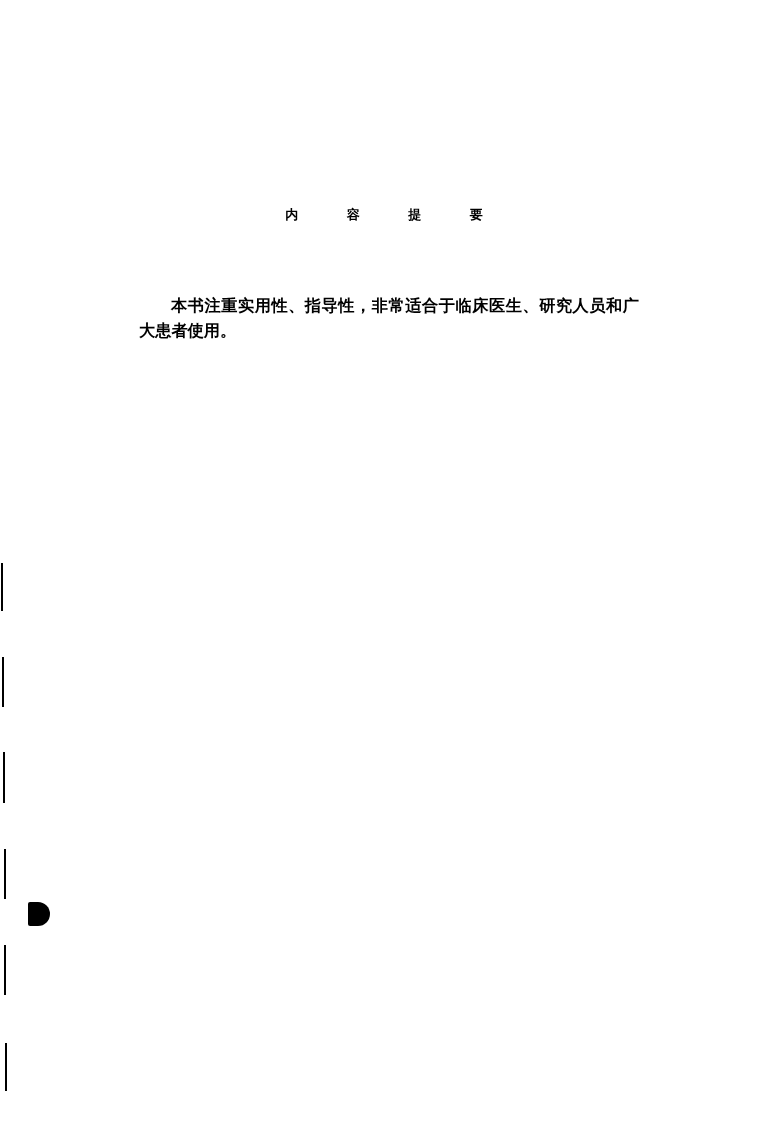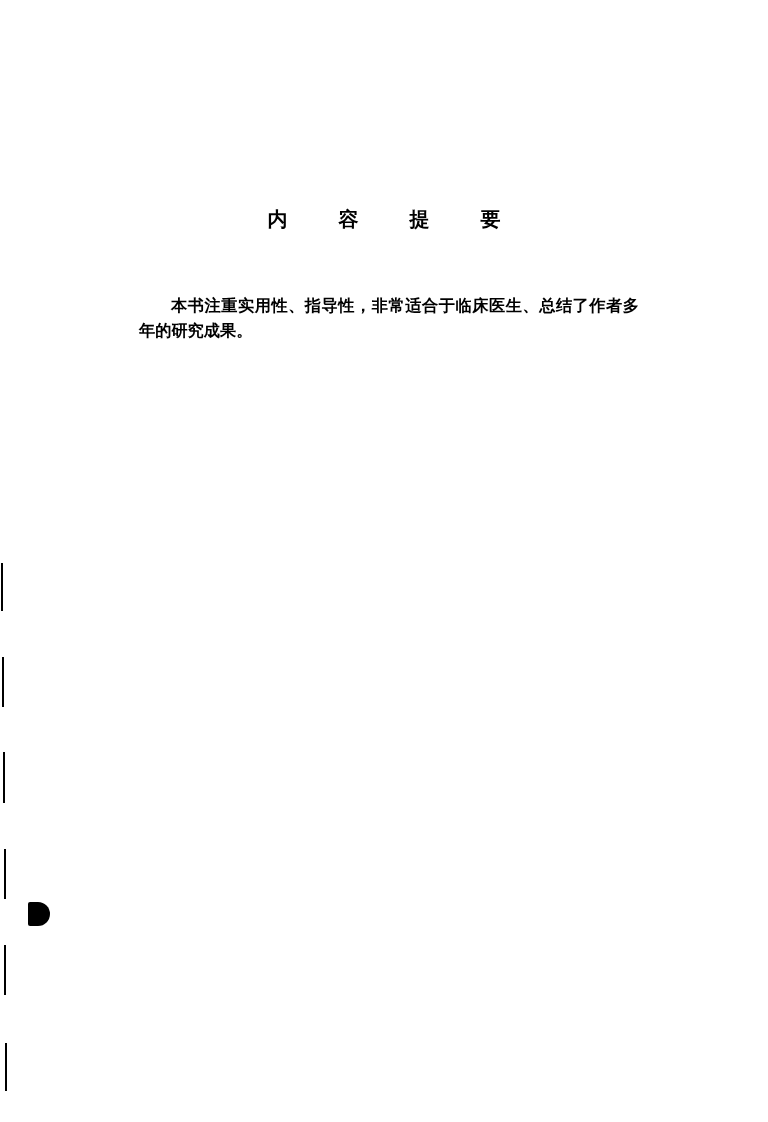--- a/index.html
+++ b/index.html
@@ -3,21 +3,21 @@
 <meta charset="utf-8">
 <style>
   html, body { margin: 0; padding: 0; }
   body {
     width: 768px; height: 1122px; background: #ffffff; position: relative; overflow: hidden;
     font-family: "DejaVu Serif", "Liberation Serif", serif; color: #000;
   }
   .title {
     position: absolute; top: 206px; left: 0; width: 768px; text-align: center;
     font-family: "DejaVu Sans", "Liberation Sans", sans-serif;
-    font-weight: bold; font-size: 20px; letter-spacing: 22px; text-indent: 22px;
+    font-weight: bold; font-size: 13px; letter-spacing: 22px; text-indent: 22px;
   }
   .body-text {
     position: absolute; top: 294px; left: 139px; width: 500px;
     font-size: 16.2px; line-height: 24.6px; text-align: justify;
     font-weight: bold;
   }
   .body-text p { margin: 0; text-indent: 32px; }
   .scan-line {
     position: absolute; width: 2px; background: #000;
   }
@@ -25,21 +25,21 @@
     position: absolute; left: 28px; top: 902px; width: 22px; height: 24px;
     background: #000; border-radius: 2px 12px 12px 2px;
   }
 </style>
 </head>
 <body>
 
 <div class="title">内 容 提 要</div>
 
 <div class="body-text">
-  <p>本书注重实用性、指导性，非常适合于临床医生、总结了作者多年的研究成果。</p>
+  <p>本书注重实用性、指导性，非常适合于临床医生、研究人员和广大患者使用。</p>
 </div>
 
 <div class="scan-line" style="left:1px;top:563px;height:48px;"></div>
 <div class="scan-line" style="left:2px;top:657px;height:50px;"></div>
 <div class="scan-line" style="left:3px;top:752px;height:51px;"></div>
 <div class="scan-line" style="left:4px;top:849px;height:50px;"></div>
 <div class="scan-line" style="left:4px;top:945px;height:50px;"></div>
 <div class="scan-line" style="left:5px;top:1043px;height:48px;"></div>
 <div class="scan-blob"></div>
 

